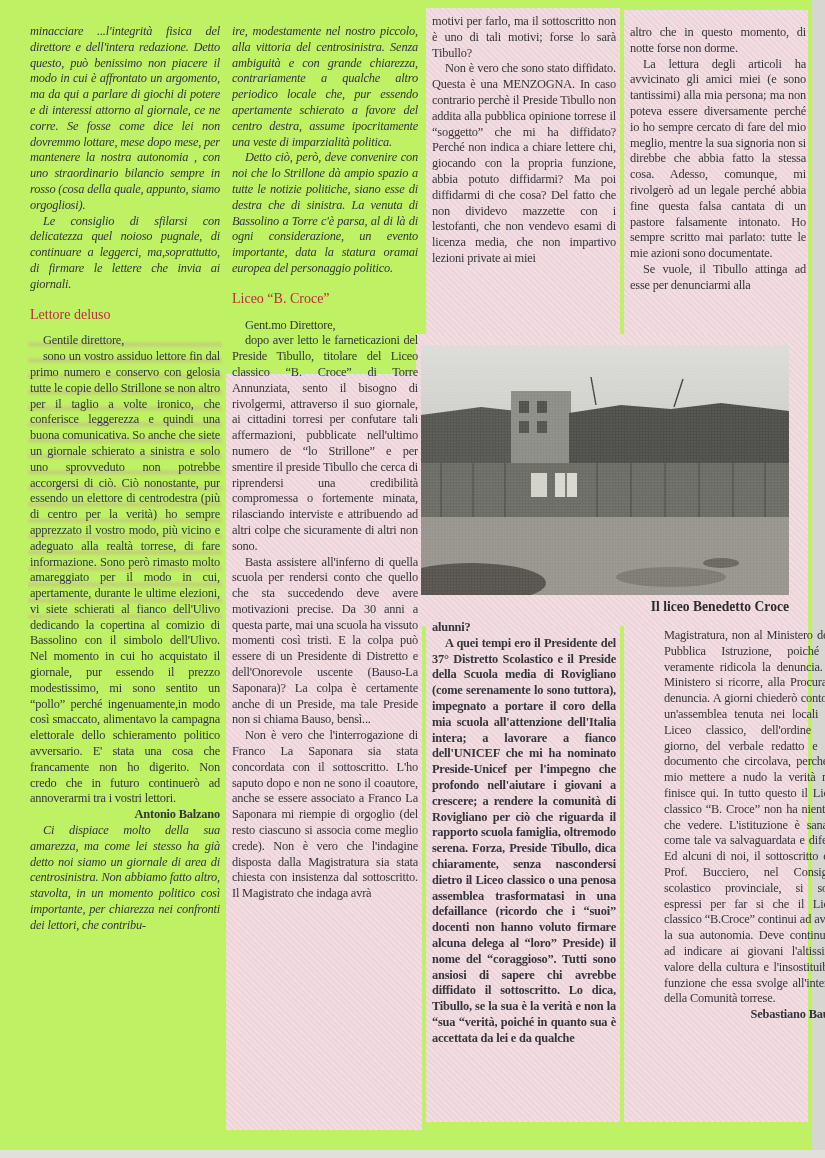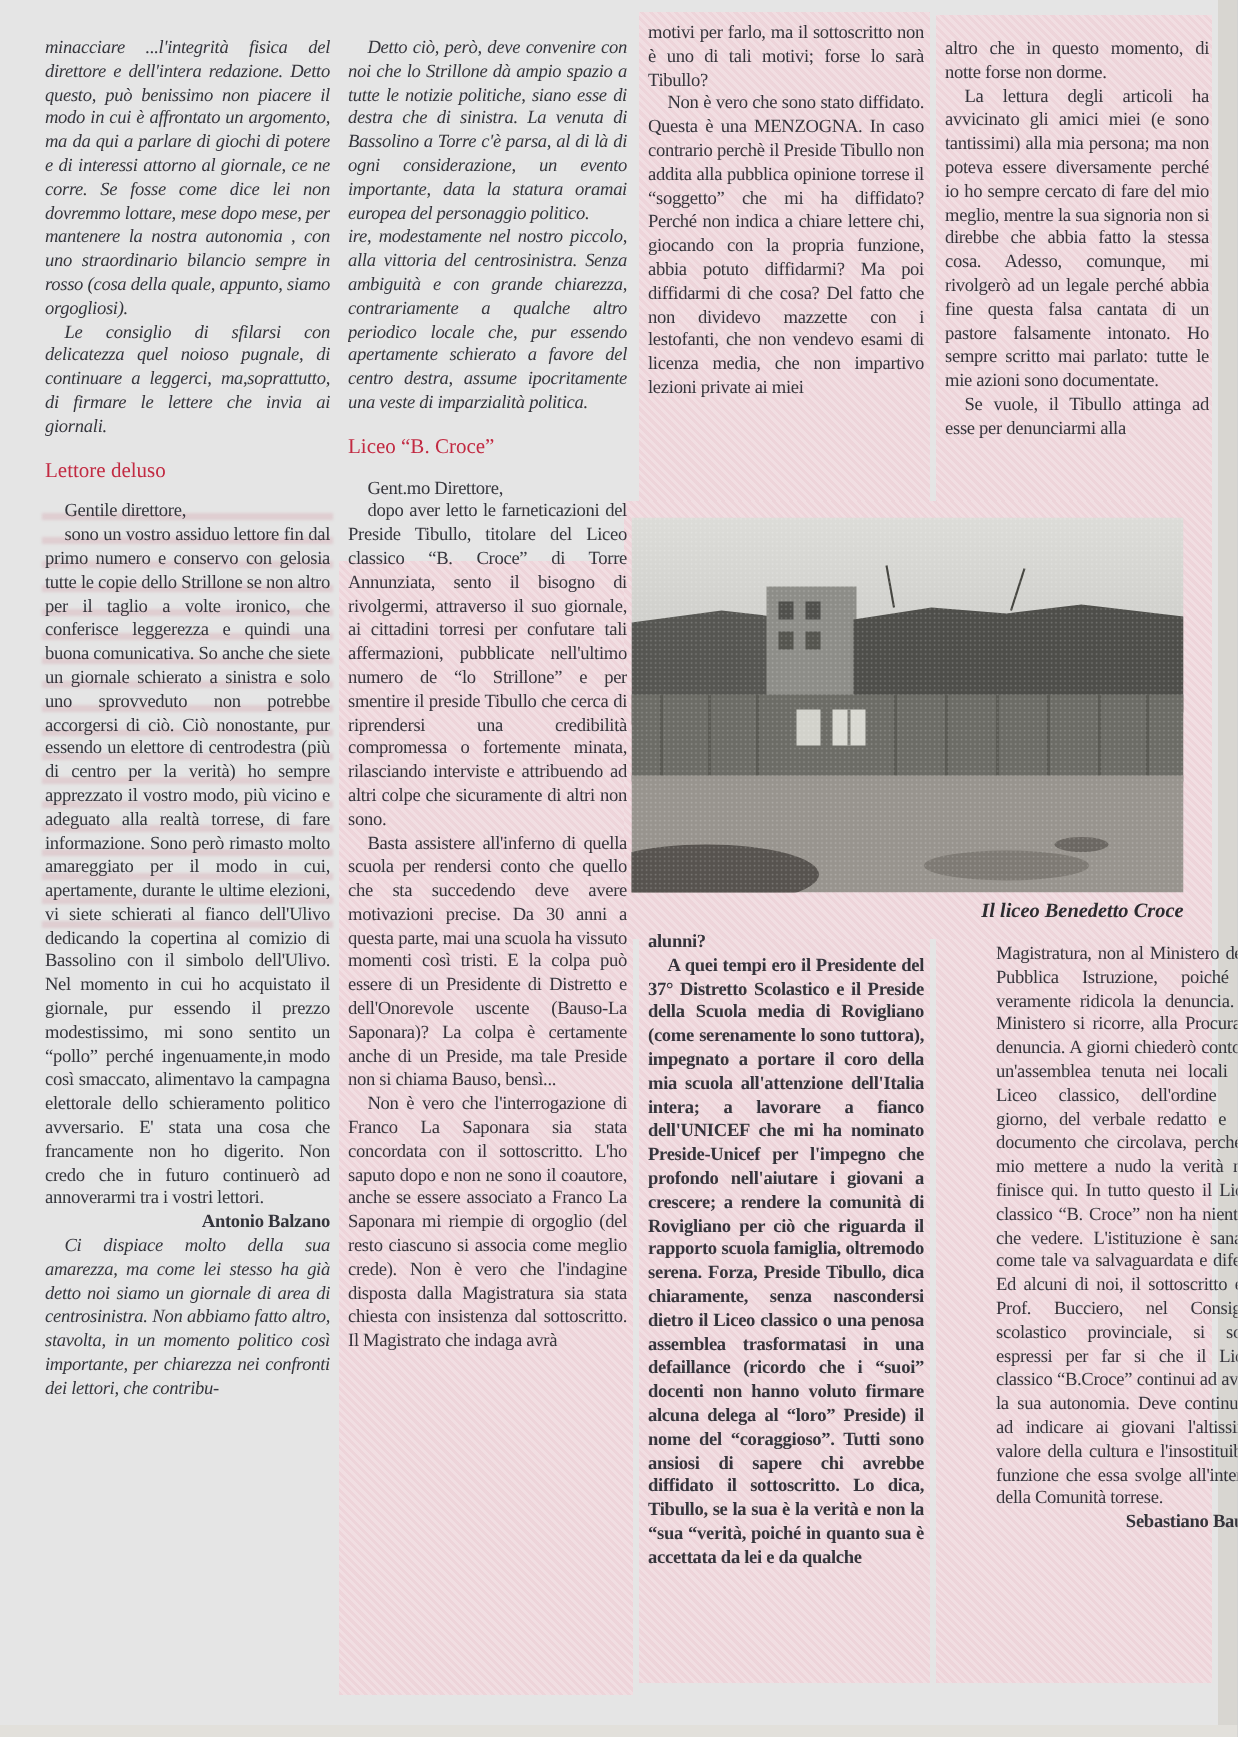--- a/index.html
+++ b/index.html
@@ -1,17 +1,17 @@
 <!DOCTYPE html>
 <html><head>
 <meta charset="utf-8">
 <style>
   html,body{margin:0;padding:0;}
   body{width:825px;height:1158px;overflow:hidden;background:#b0b0ac;}
-  #page{position:relative;width:825px;height:1158px;background:#e5e5e5;
+  #page{position:relative;width:825px;height:1158px;background:#bef264;
         font-family:"Liberation Serif","DejaVu Serif",serif;}
   
   .edge-right{position:absolute;left:812px;top:0;width:13px;height:1158px;background:#d8d6d1;}
   .edge-bottom{position:absolute;left:0;top:1150px;width:825px;height:8px;background:#e2e0db;}
 
   
   .panel{position:absolute;background:
      repeating-linear-gradient(45deg, rgba(222,168,180,0.18) 0 2px, rgba(255,255,255,0) 2px 4px),
      #f1dee2;}
   #panel-col2{left:226px;top:374px;width:196px;height:756px;}
@@ -36,21 +36,21 @@
   #col1{left:30px;top:24px;width:190px;height:1106px;}
   #col2{left:232px;top:24px;width:186px;height:1106px;}
   #col3-upper{left:432px;top:14px;width:184px;height:318px;}
   #col3-lower{left:432px;top:620px;width:184px;height:502px;font-weight:bold;}
   #col4-upper{left:630px;top:14px;width:176px;height:316px;margin-top:11px;}
   #col4-lower{left:664px;top:628px;width:176px;height:494px;}
 
   
   #photo-wrap{position:absolute;left:421px;top:345px;width:368px;height:250px;z-index:2;}
   #photo-caption{position:absolute;left:421px;top:599px;width:368px;z-index:2;
-      text-align:right;font-weight:bold;font-style:italic;font-size:13.6px;color:#2c2c30;}
+      text-align:right;font-weight:bold;font-size:13.6px;color:#2c2c30;}
 
   
   #footer{position:absolute;left:600px;top:1186px;width:206px;z-index:3;
       text-align:right;color:#1f1f24;}
   #footer .mag{font-style:italic;font-weight:bold;font-size:15.5px;}
   #footer .pg{font-weight:bold;font-size:17px;margin-left:16px;font-style:normal;}
 </style>
 </head>
 <body>
 
@@ -70,22 +70,22 @@
     <p class="ital">minacciare ...l'integrità fisica del direttore e dell'intera redazione. Detto questo, può benissimo non piacere il modo in cui è affrontato un argomento, ma da qui a parlare di giochi di potere e di interessi attorno al giornale, ce ne corre. Se fosse come dice lei non dovremmo lottare, mese dopo mese, per mantenere la nostra autonomia , con uno straordinario bilancio sempre in rosso (cosa della quale, appunto, siamo orgogliosi).</p>
     <p class="ital ind">Le consiglio di sfilarsi con delicatezza quel noioso pugnale, di continuare a leggerci, ma,soprattutto, di firmare le lettere che invia ai giornali.</p>
     <h3 class="sect-header">Lettore deluso</h3>
     <p class="ind">Gentile direttore,</p>
     <p class="ind">sono un vostro assiduo lettore fin dal primo numero e conservo con gelosia tutte le copie dello Strillone se non altro per il taglio a volte ironico, che conferisce leggerezza e quindi una buona comunicativa. So anche che siete un giornale schierato a sinistra e solo uno sprovveduto non potrebbe accorgersi di ciò. Ciò nonostante, pur essendo un elettore di centrodestra (più di centro per la verità) ho sempre apprezzato il vostro modo, più vicino e adeguato alla realtà torrese, di fare informazione. Sono però rimasto molto amareggiato per il modo in cui, apertamente, durante le ultime elezioni, vi siete schierati al fianco dell'Ulivo dedicando la copertina al comizio di Bassolino con il simbolo dell'Ulivo. Nel momento in cui ho acquistato il giornale, pur essendo il prezzo modestissimo, mi sono sentito un “pollo” perché ingenuamente,in modo così smaccato, alimentavo la campagna elettorale dello schieramento politico avversario. E' stata una cosa che francamente non ho digerito. Non credo che in futuro continuerò ad annoverarmi tra i vostri lettori.</p>
     <p class="signature">Antonio Balzano</p>
     <p class="ital ind">Ci dispiace molto della sua amarezza, ma come lei stesso ha già detto noi siamo un giornale di area di centrosinistra. Non abbiamo fatto altro, stavolta, in un momento politico così importante, per chiarezza nei confronti dei lettori,  che contribu-</p>
   </div>
 
   <div class="col" id="col2">
+    <p class="ital">ire, modestamente nel nostro piccolo, alla vittoria del centrosinistra. Senza ambiguità e con grande chiarezza, contrariamente a qualche altro periodico locale che, pur essendo apertamente schierato a favore del centro destra, assume ipocritamente una veste di imparzialità politica.</p>
     <p class="ital ind">Detto ciò, però, deve convenire con noi che lo Strillone dà ampio spazio a tutte le notizie politiche, siano esse di destra che di sinistra. La venuta di Bassolino a Torre c'è parsa, al di là di ogni considerazione, un evento importante, data la statura oramai europea del personaggio politico.</p>
-    <p class="ital">ire, modestamente nel nostro piccolo, alla vittoria del centrosinistra. Senza ambiguità e con grande chiarezza, contrariamente a qualche altro periodico locale che, pur essendo apertamente schierato a favore del centro destra, assume ipocritamente una veste di imparzialità politica.</p>
     <h3 class="sect-header">Liceo “B. Croce”</h3>
     <p class="ind">Gent.mo Direttore,</p>
     <p class="ind">dopo aver letto le farneticazioni del Preside Tibullo, titolare del Liceo classico “B. Croce” di Torre Annunziata, sento il bisogno di rivolgermi, attraverso il suo giornale, ai cittadini torresi per confutare tali affermazioni, pubblicate nell'ultimo numero de “lo Strillone” e per smentire il preside Tibullo che cerca di riprendersi una credibilità compromessa o fortemente minata, rilasciando interviste e attribuendo ad altri colpe che sicuramente di altri non sono.</p>
     <p class="ind">Basta assistere all'inferno di quella scuola per rendersi conto che quello che sta succedendo deve avere motivazioni precise. Da 30 anni a questa parte, mai una scuola ha vissuto momenti così tristi. E la colpa può essere di un Presidente di Distretto e dell'Onorevole uscente (Bauso-La Saponara)? La colpa è certamente anche di un Preside, ma tale Preside non si chiama Bauso, bensì...</p>
     <p class="ind">Non è vero che l'interrogazione di Franco La Saponara sia stata concordata con il sottoscritto. L'ho saputo dopo e non ne sono il coautore, anche se essere associato a Franco La Saponara mi riempie di orgoglio (del resto ciascuno si associa come meglio crede). Non è vero che l'indagine disposta dalla Magistratura sia stata chiesta con insistenza dal sottoscritto. Il Magistrato che indaga avrà</p>
   </div>
 
   <div class="col" id="col3-upper">
     <p>motivi per farlo, ma il sottoscritto non è uno di tali motivi; forse lo sarà Tibullo?</p>
     <p class="ind">Non è vero che sono stato diffidato. Questa è una MENZOGNA. In caso contrario perchè il Preside Tibullo non addita alla pubblica opinione torrese il “soggetto” che mi ha diffidato? Perché non indica a chiare lettere chi, giocando con la propria funzione, abbia potuto diffidarmi? Ma poi diffidarmi di che cosa? Del fatto che non dividevo mazzette con i lestofanti, che non vendevo esami di licenza media, che non impartivo lezioni private ai miei</p>

